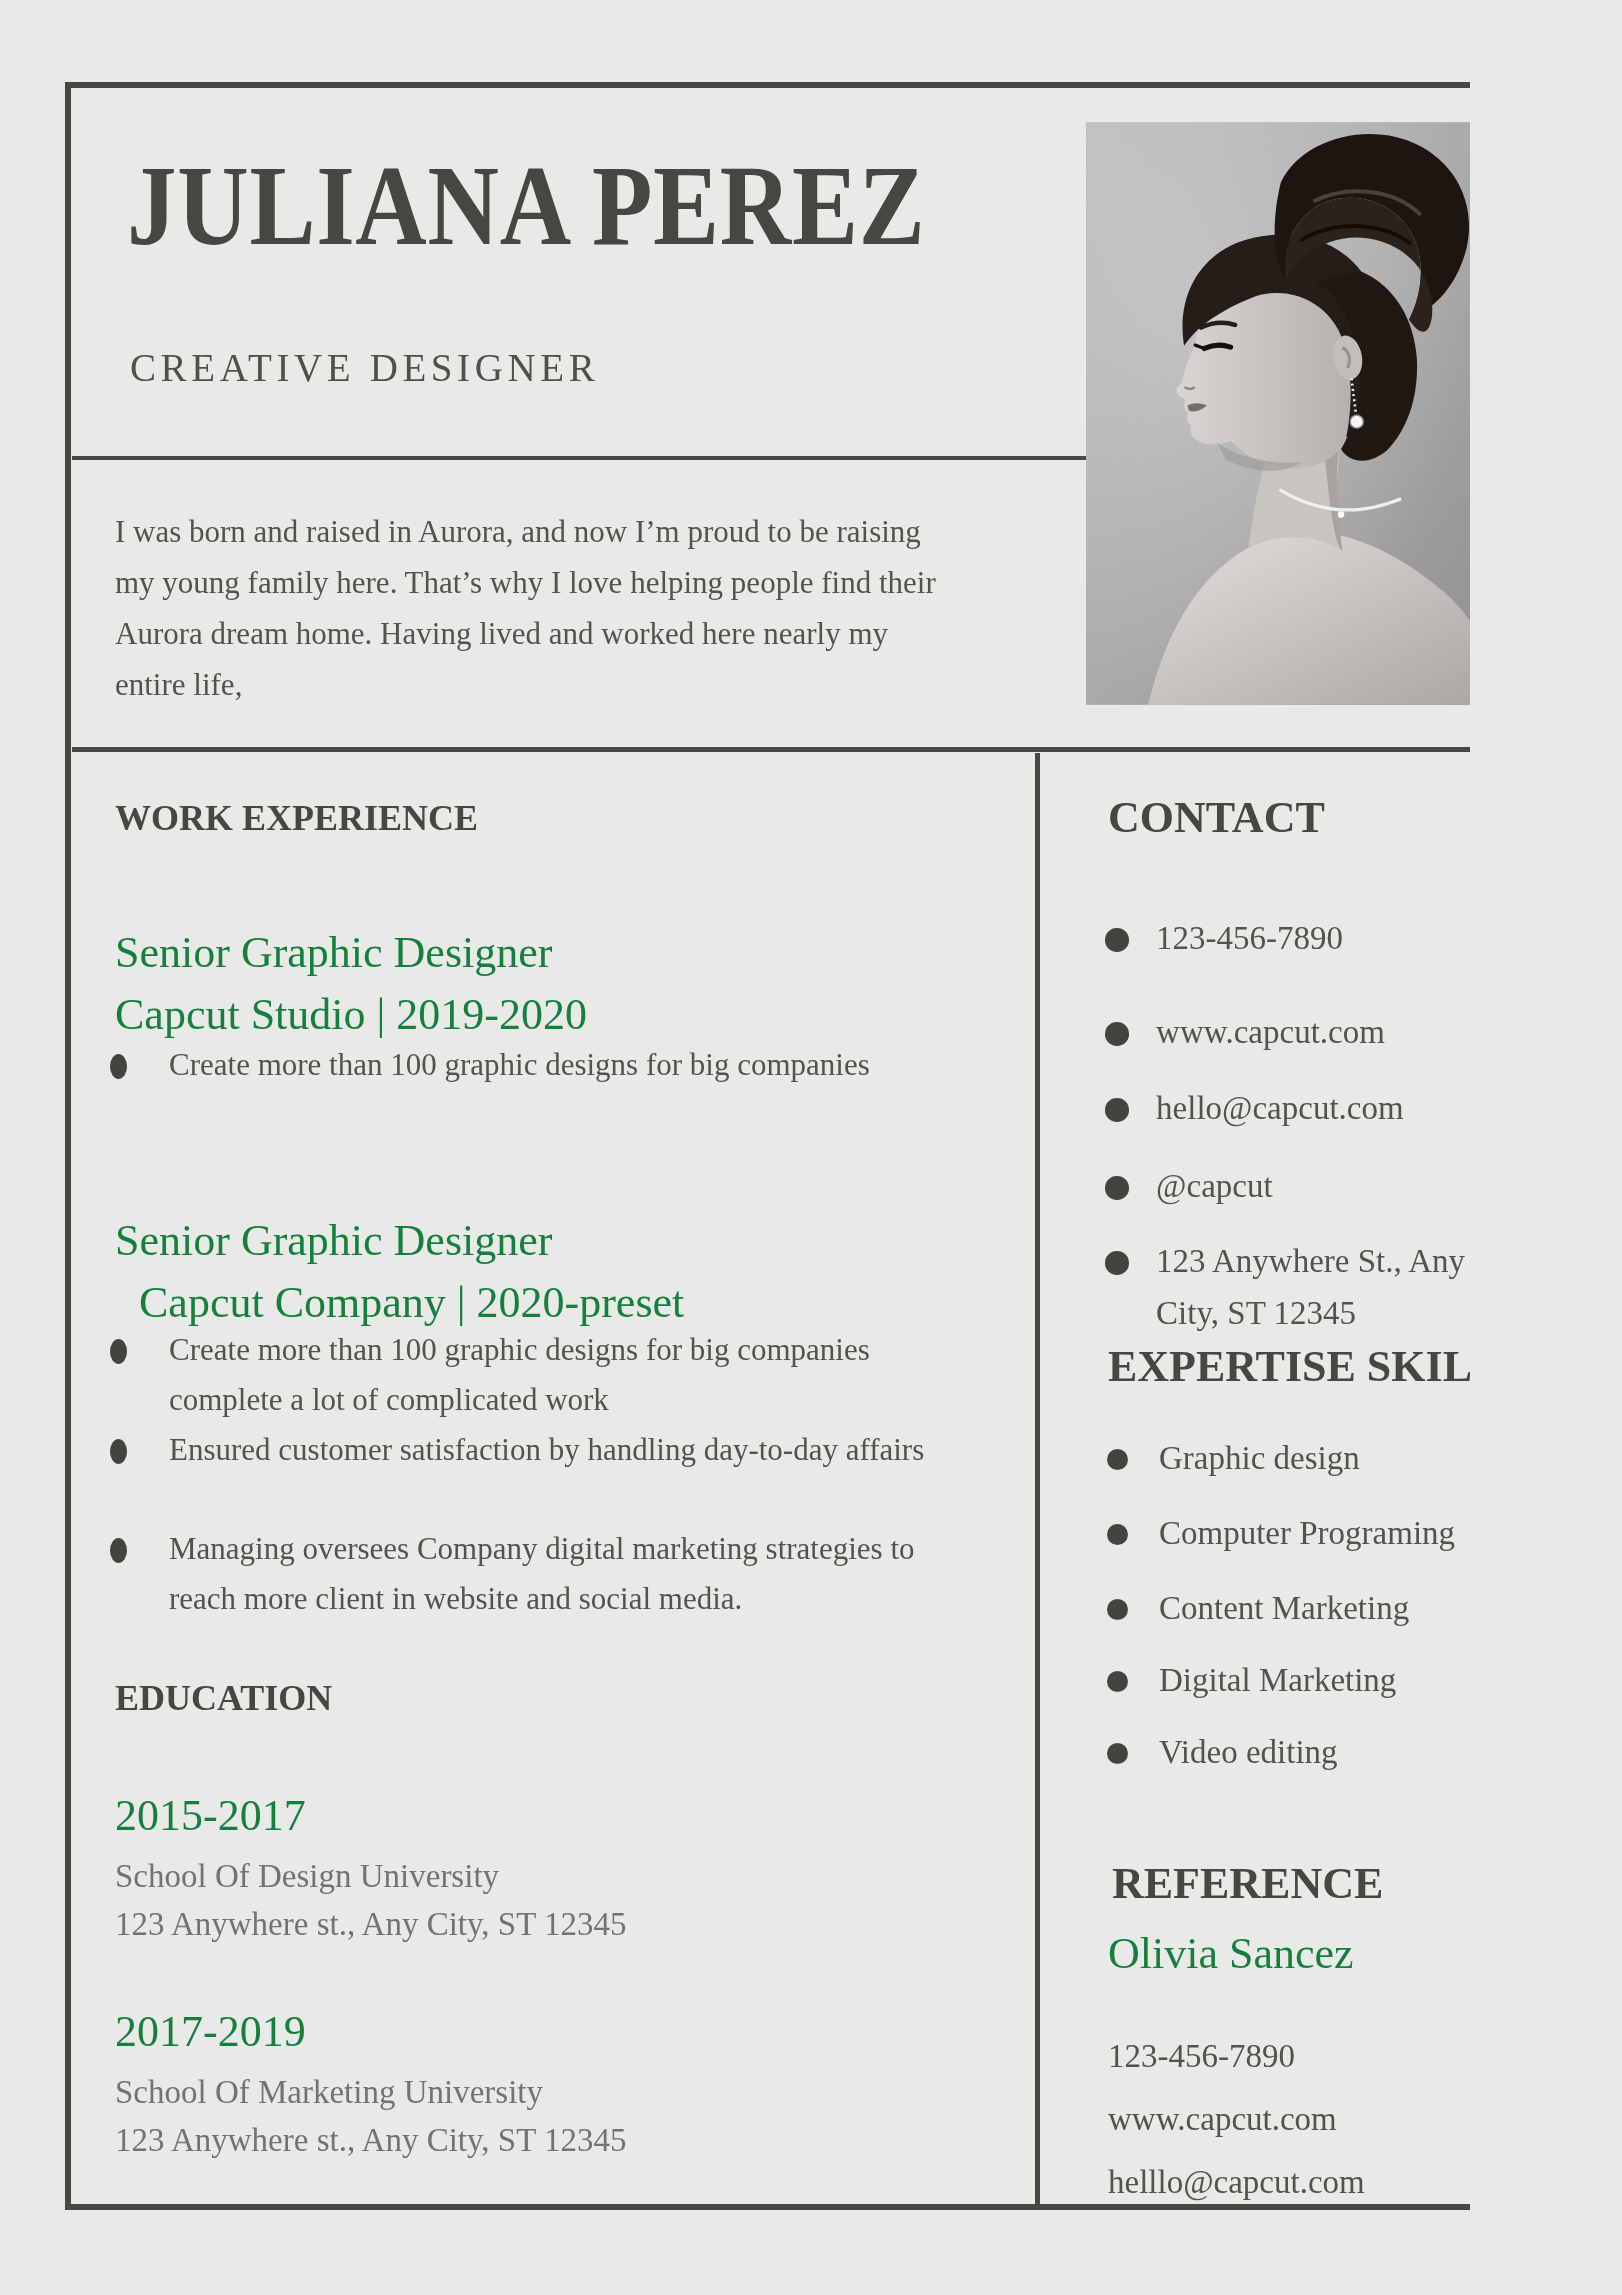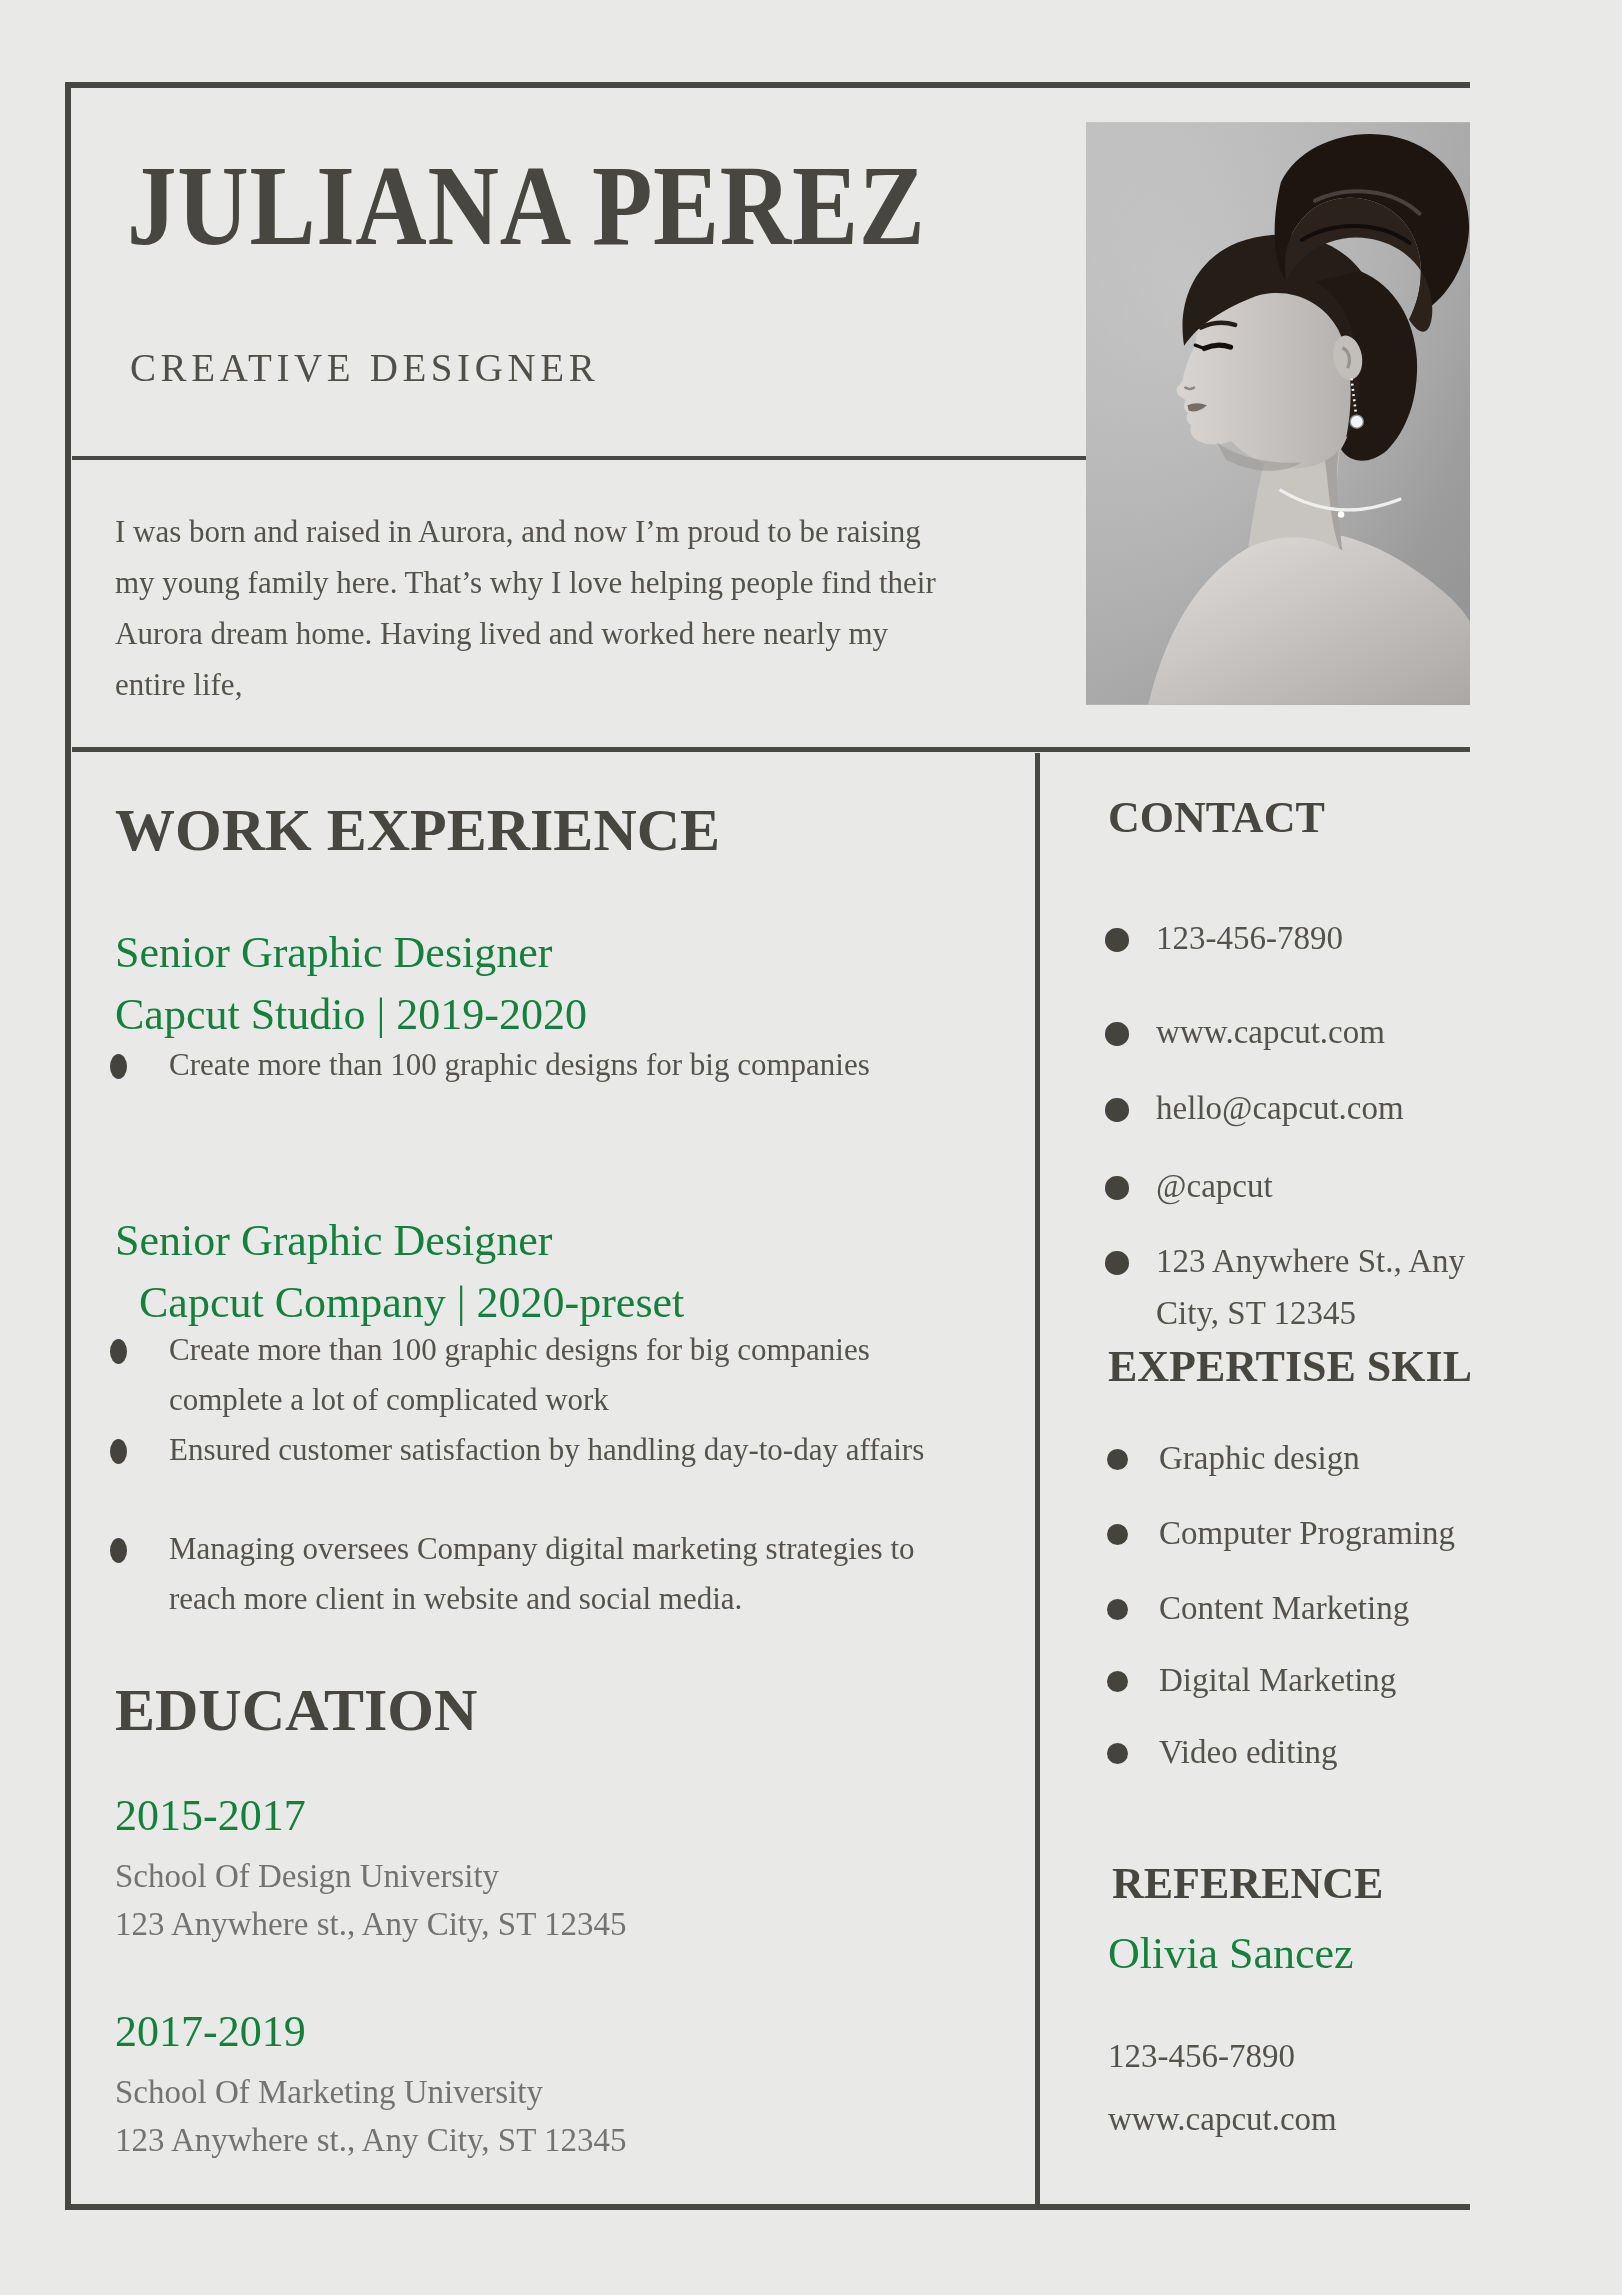--- a/index.html
+++ b/index.html
@@ -4,21 +4,21 @@
 <style>
   html,body{margin:0;padding:0;}
   body{width:1623px;height:2295px;background:#e9e9e7;font-family:"Liberation Serif","DejaVu Serif",serif;}
   #page{position:relative;width:1470px;height:2295px;overflow:hidden;background:#e9e9e7;border-radius:29px;}
   .abs{position:absolute;}
   .frame{left:65px;top:82px;width:1485px;height:2116px;border:6.5px solid #474743;}
   .rule{background:#474743;}
   .name{left:127px;top:148px;font-size:99px;font-weight:bold;color:#474641;letter-spacing:0.7px;white-space:nowrap;transform:scaleY(1.16);transform-origin:left top;line-height:1;}
   .subtitle{left:130px;top:348px;font-size:39px;color:#514f4a;letter-spacing:4.6px;white-space:nowrap;line-height:1;}
   .intro{left:115px;top:506px;width:831px;font-size:31px;line-height:51px;color:#54524d;}
-  .h-big{font-size:60px;font-weight:bold;color:#474641;line-height:1;white-space:nowrap;}
+  .h-big{font-size:36px;font-weight:bold;color:#474641;line-height:1;white-space:nowrap;}
   .h-side{font-size:44px;font-weight:bold;color:#474641;line-height:1;white-space:nowrap;}
   .t52{font-size:44px;color:#15803d;line-height:1.25;white-space:nowrap;}
   .t50{font-size:33px;color:#737373;line-height:48px;}
   .bullet-item{display:flex;align-items:flex-start;}
   .b-left{width:906px;font-size:31px;line-height:50px;color:#54524d;}
   .b-left .dot{flex:0 0 auto;width:17px;height:25px;border-radius:50%;background:#44433e;margin:13.7px 42px 0 0;}
   .b-left .btxt{width:802px;}
   .b-right{font-size:33px;line-height:52px;color:#54524d;}
   .b-right .dot{flex:0 0 auto;width:23.6px;height:23.6px;border-radius:50%;background:#44433e;margin:16.4px 27.5px 0 0;}
   .b-skill .dot{width:21px;height:21px;margin:17px 31px 0 0;}
@@ -184,16 +184,17 @@
   <div class="abs bullet-item b-right b-skill" style="left:1107px;top:1726px;">
     <span class="dot"></span>
     <span>Video editing</span>
   </div>
 
   <div class="abs h-side" style="left:1112px;top:1862px;">REFERENCE</div>
   <div class="abs t52" style="left:1108px;top:1926px;">Olivia Sancez</div>
   <div class="abs ref-block" style="left:1108px;top:2025px;">
     <div>123-456-7890</div>
     <div>www.capcut.com</div>
+    <div>helllo@capcut.com</div>
   </div>
 
 </div>
 
 
 </body></html>

